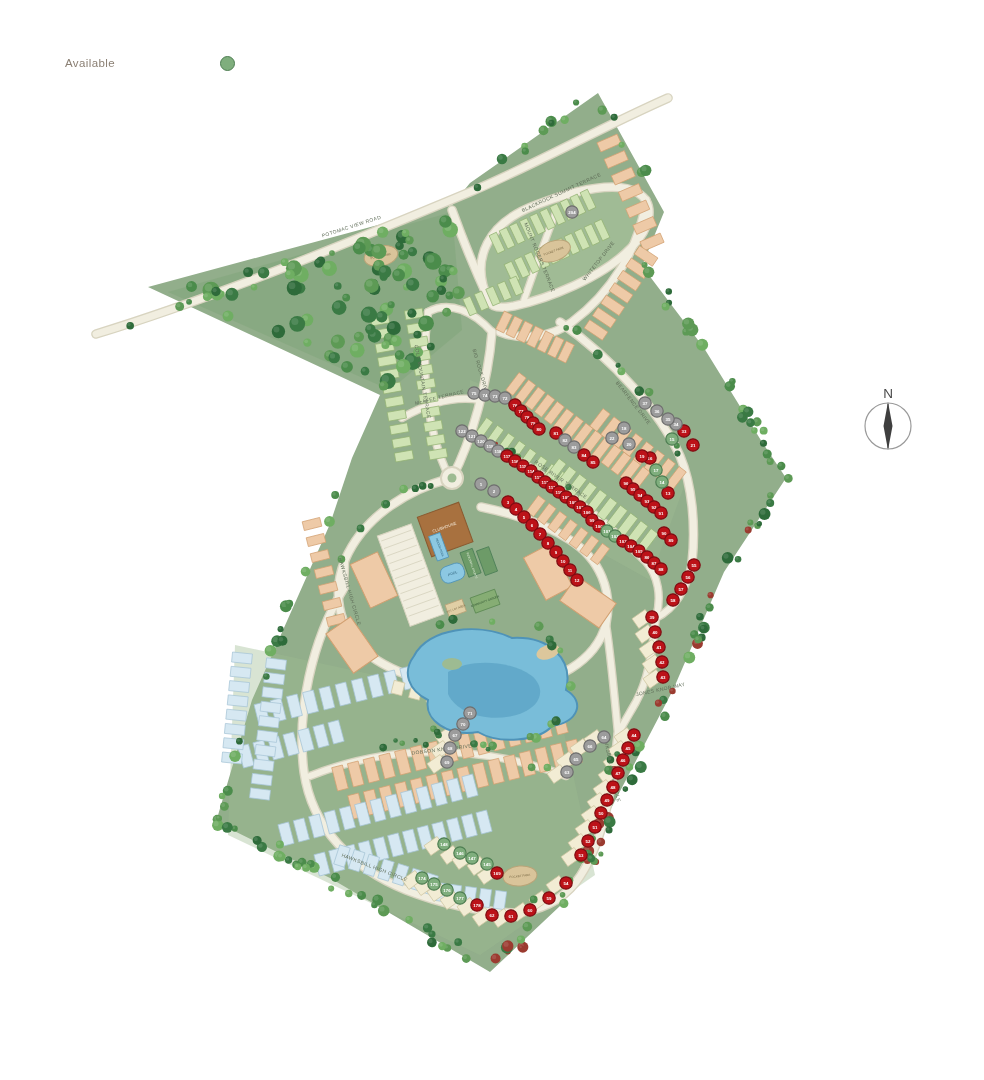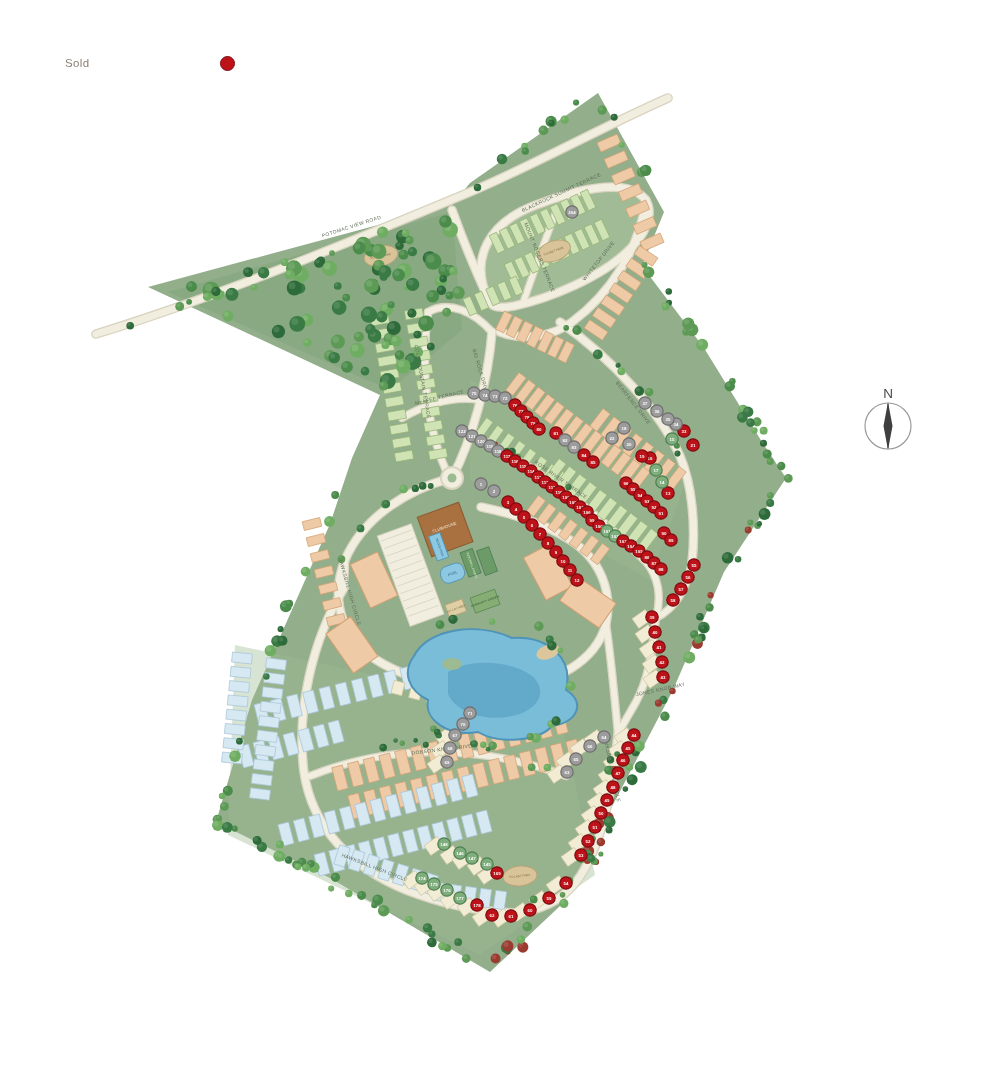--- a/index.html
+++ b/index.html
@@ -1489,16 +1489,16 @@
         <circle cx="888" cy="426" r="23" fill="none" stroke="#9a9a9a" stroke-width="1.2"></circle>
         <line x1="888" y1="404" x2="888" y2="448" stroke="#3f3f3f" stroke-width="1"></line>
         <path d="M 888,402 L 892.5,426 L 888,450 L 883.5,426 Z" fill="#3f3f3f"></path>
         <text x="888" y="398" fill="#4a4a4a" font-size="13.5" text-anchor="middle">N</text>
       </g>
     </svg>
 </div>
 
 <div id="legend">
   <div class="legend-row">
-    <span class="legend-label">Sold</span>
-    <span class="legend-dot" style="background:#bc1218;border-color:#7e0c12;"></span>
+    <span class="legend-label">Available</span>
+    <span class="legend-dot" style="background:#7fae7d;border-color:#4e7e52;"></span>
   </div>
 </div>
 
 </body></html>

